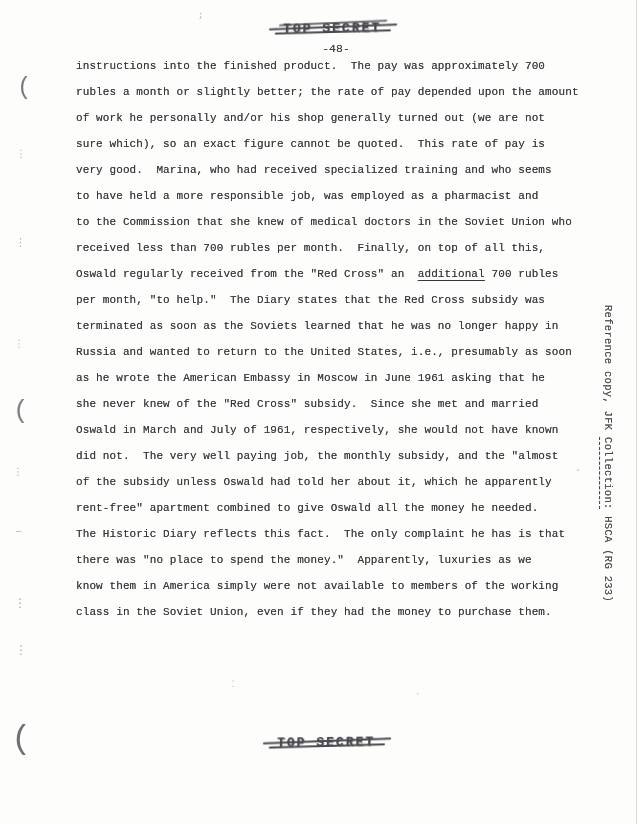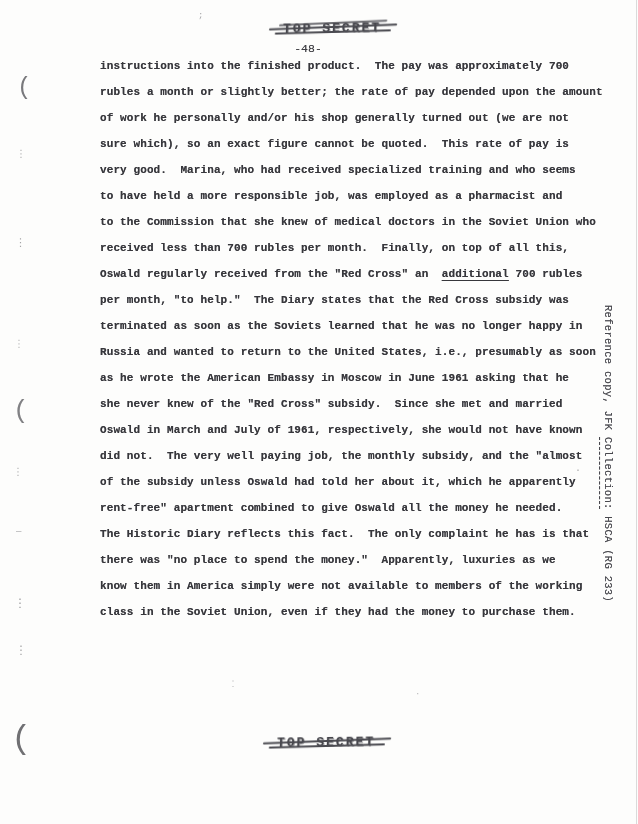--- a/index.html
+++ b/index.html
@@ -36,34 +36,33 @@
     background: #4a4a50;
     border-radius: 1px;
   }
   .stamp-top { left: 283px; top: 21px; }
   .stamp-bottom { left: 277px; top: 735px; }
   .strike.s1 { left: -14px; right: -16px; top: 5px; transform: rotate(-1.6deg); }
   .strike.s2 { left: -8px;  right: -10px; top: 10px; transform: rotate(-1deg); }
   .strike.s3 { left: -4px;  right: -6px;  top: 1px;  transform: rotate(-2deg); height: 1.5px; opacity: .8; }
   .page-number {
     position: absolute;
-    left: 284px; top: 42px; width: 48px;
+    left: 312px; top: 42px; width: 48px;
     text-align: center;
     font-size: 11.5px;
     color: #3d3d42;
     text-shadow: 0 0 0.5px rgba(50,50,55,0.6);
   }
   
   .body-text {
     position: absolute;
-    left: 100px; top: 53px; width: 520px;
+    left: 76px; top: 53px; width: 520px;
     color: #37373c;
     font-size: 11px;
     letter-spacing: 0.1px;
-    font-weight: bold;
   }
   .line {
     margin: 0;
     height: 26px;
     line-height: 26px;
     white-space: pre;
     text-shadow: 0 0 0.55px rgba(45,45,50,0.65);
   }
   .line .u {
     text-decoration: underline;

